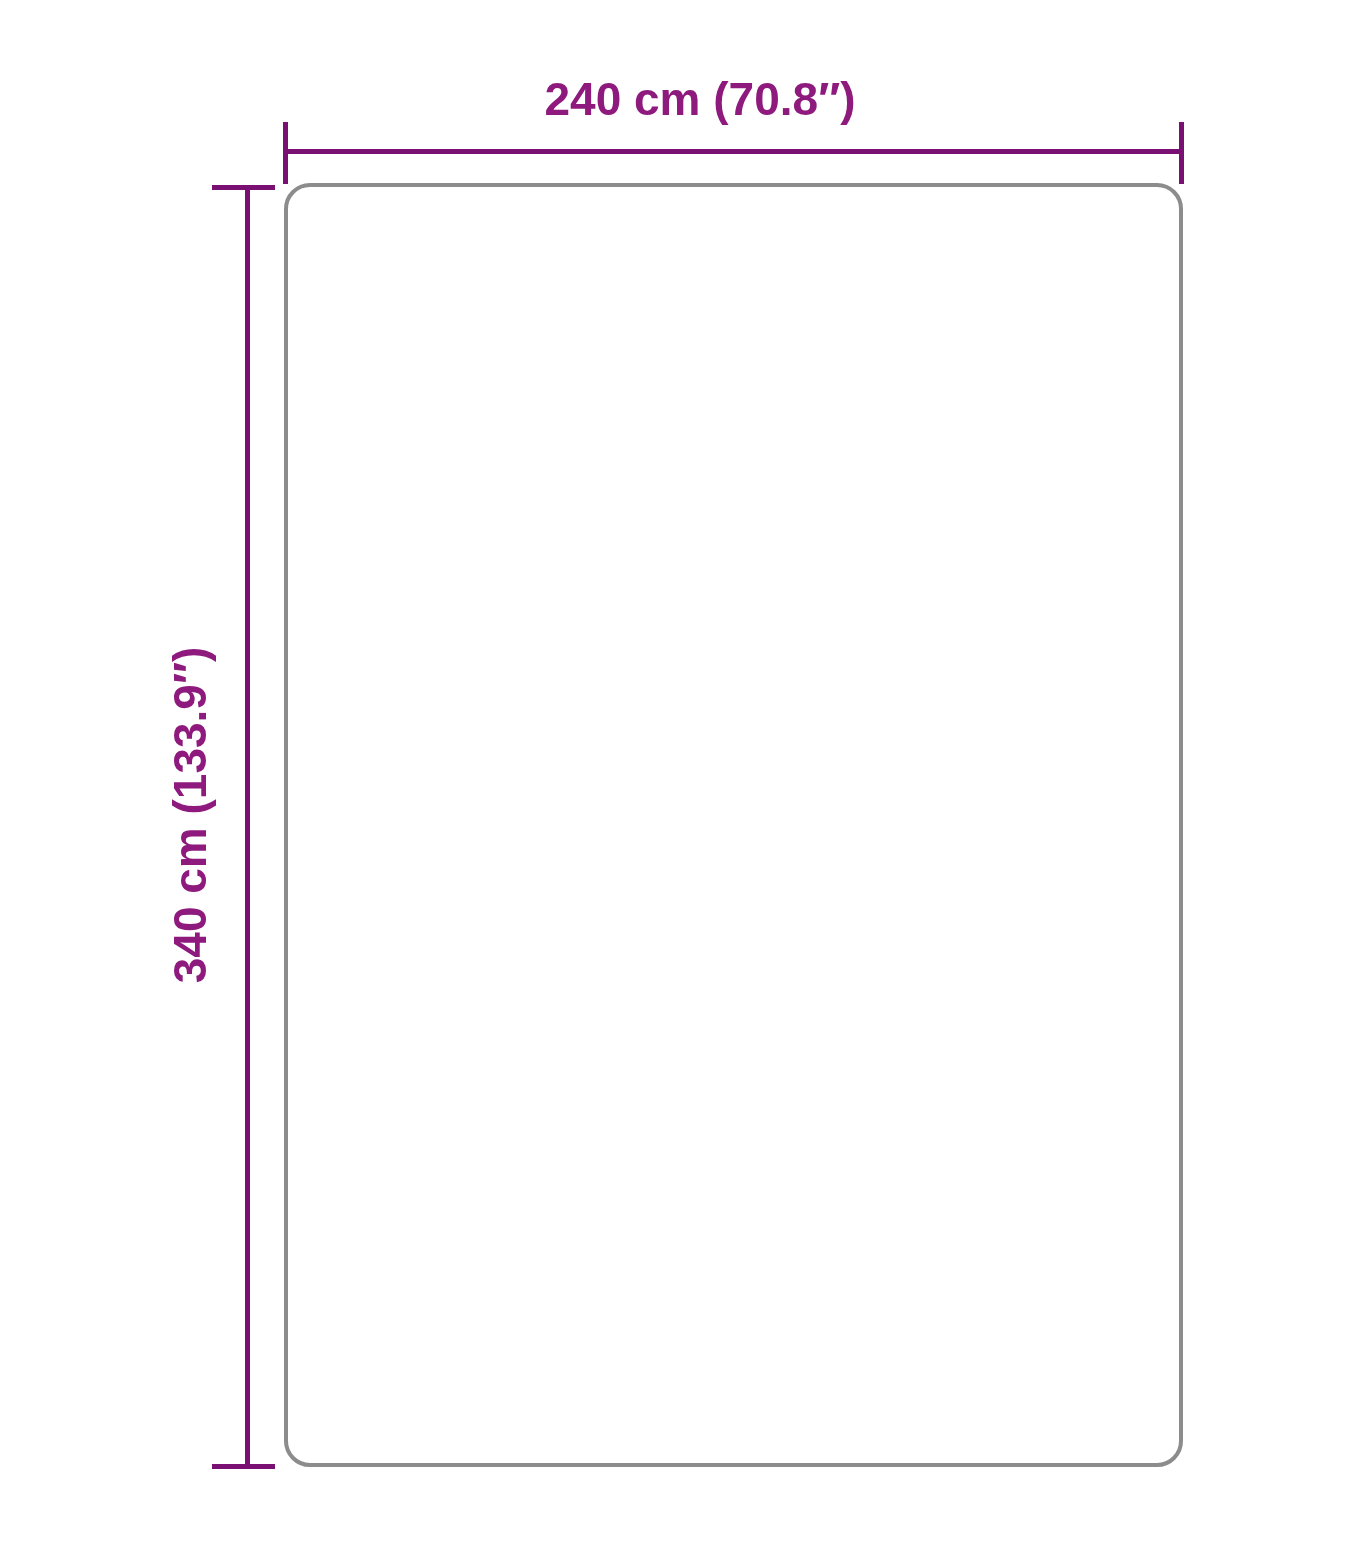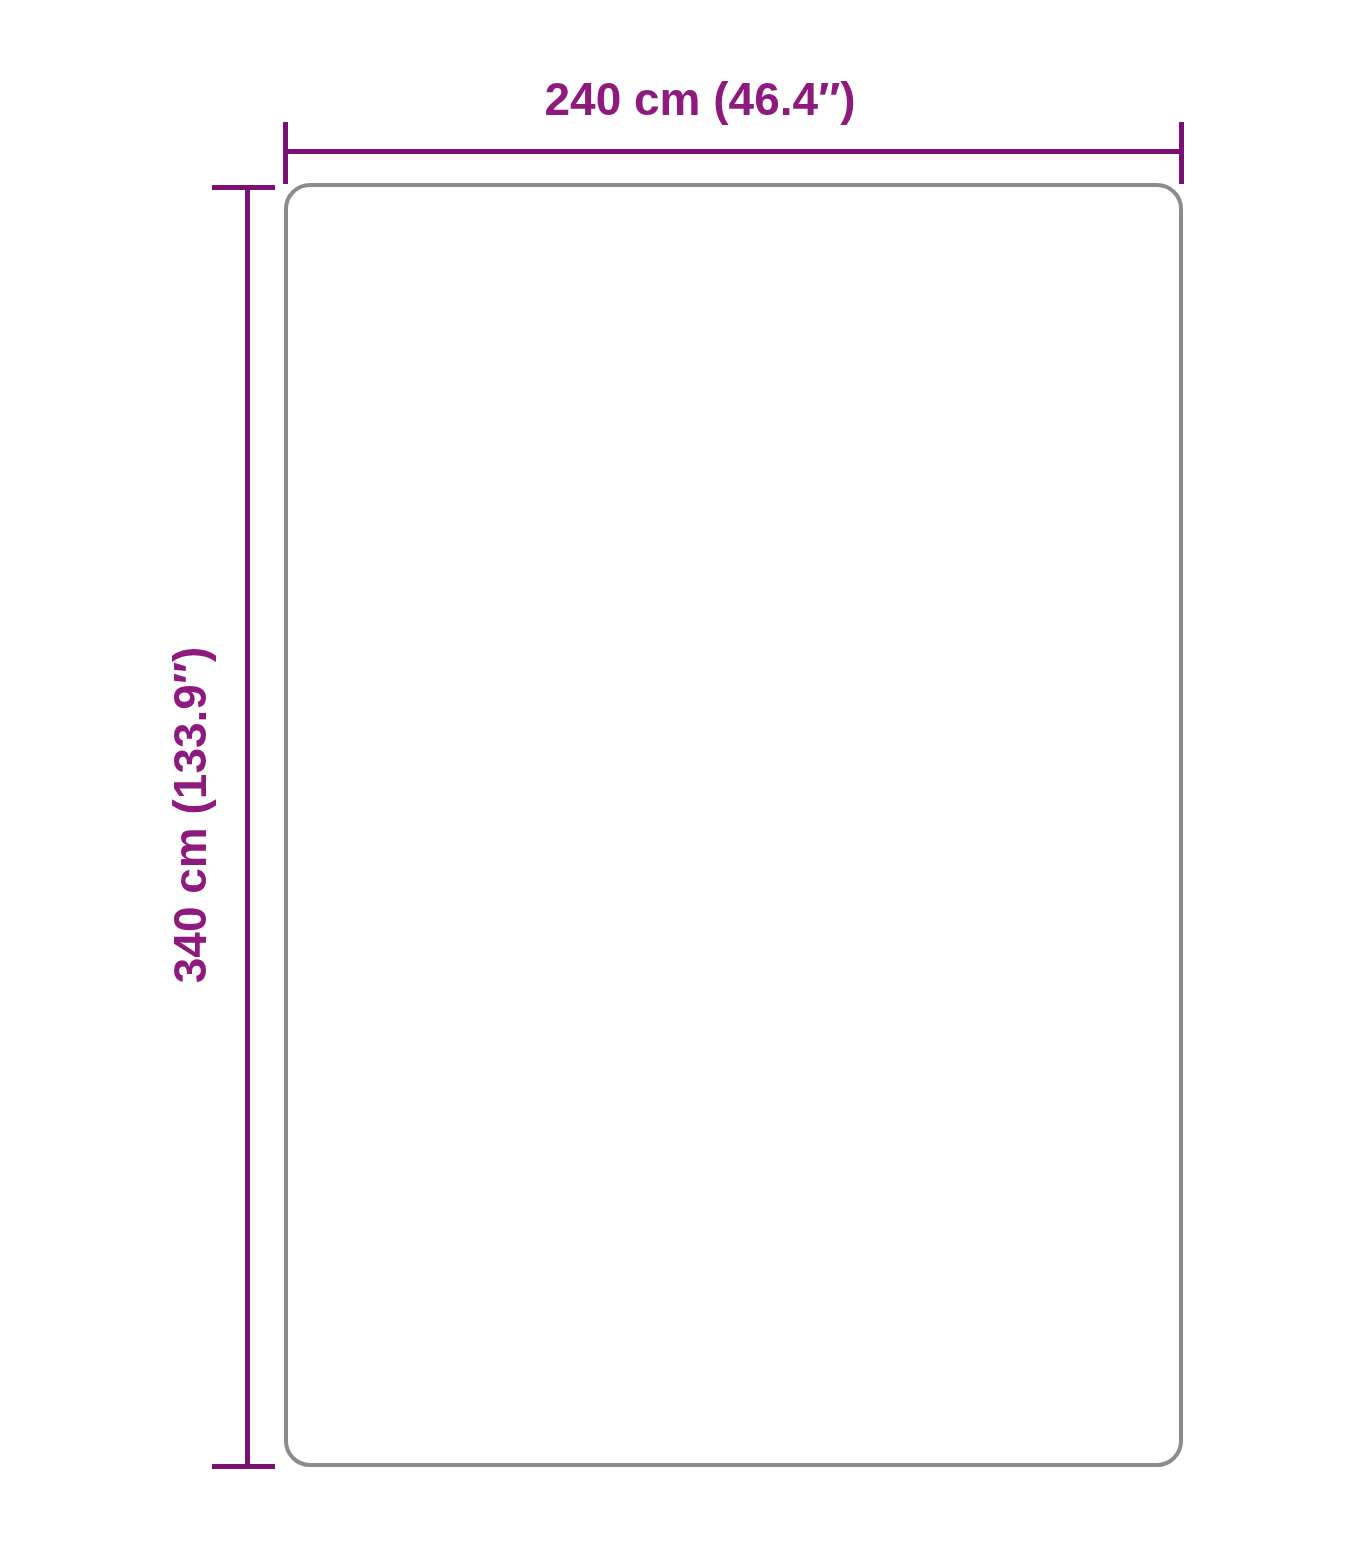--- a/index.html
+++ b/index.html
@@ -90,21 +90,21 @@
     white-space: nowrap;
   }
 </style>
 </head>
 <body>
 
 <div class="canvas">
 
   <div class="rug"></div>
 
-  <div class="width-label">240 cm (46.4″)</div>
+  <div class="width-label">240 cm (70.8″)</div>
 
   <div class="h-line"></div>
   <div class="h-tick left"></div>
   <div class="h-tick right"></div>
 
   <div class="height-label">340 cm (133.9″)</div>
 
   <div class="v-line"></div>
   <div class="v-tick top"></div>
   <div class="v-tick bottom"></div>

